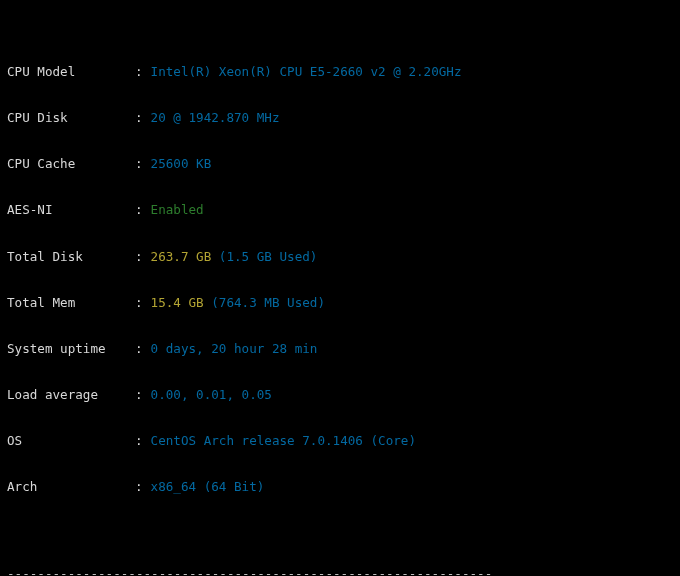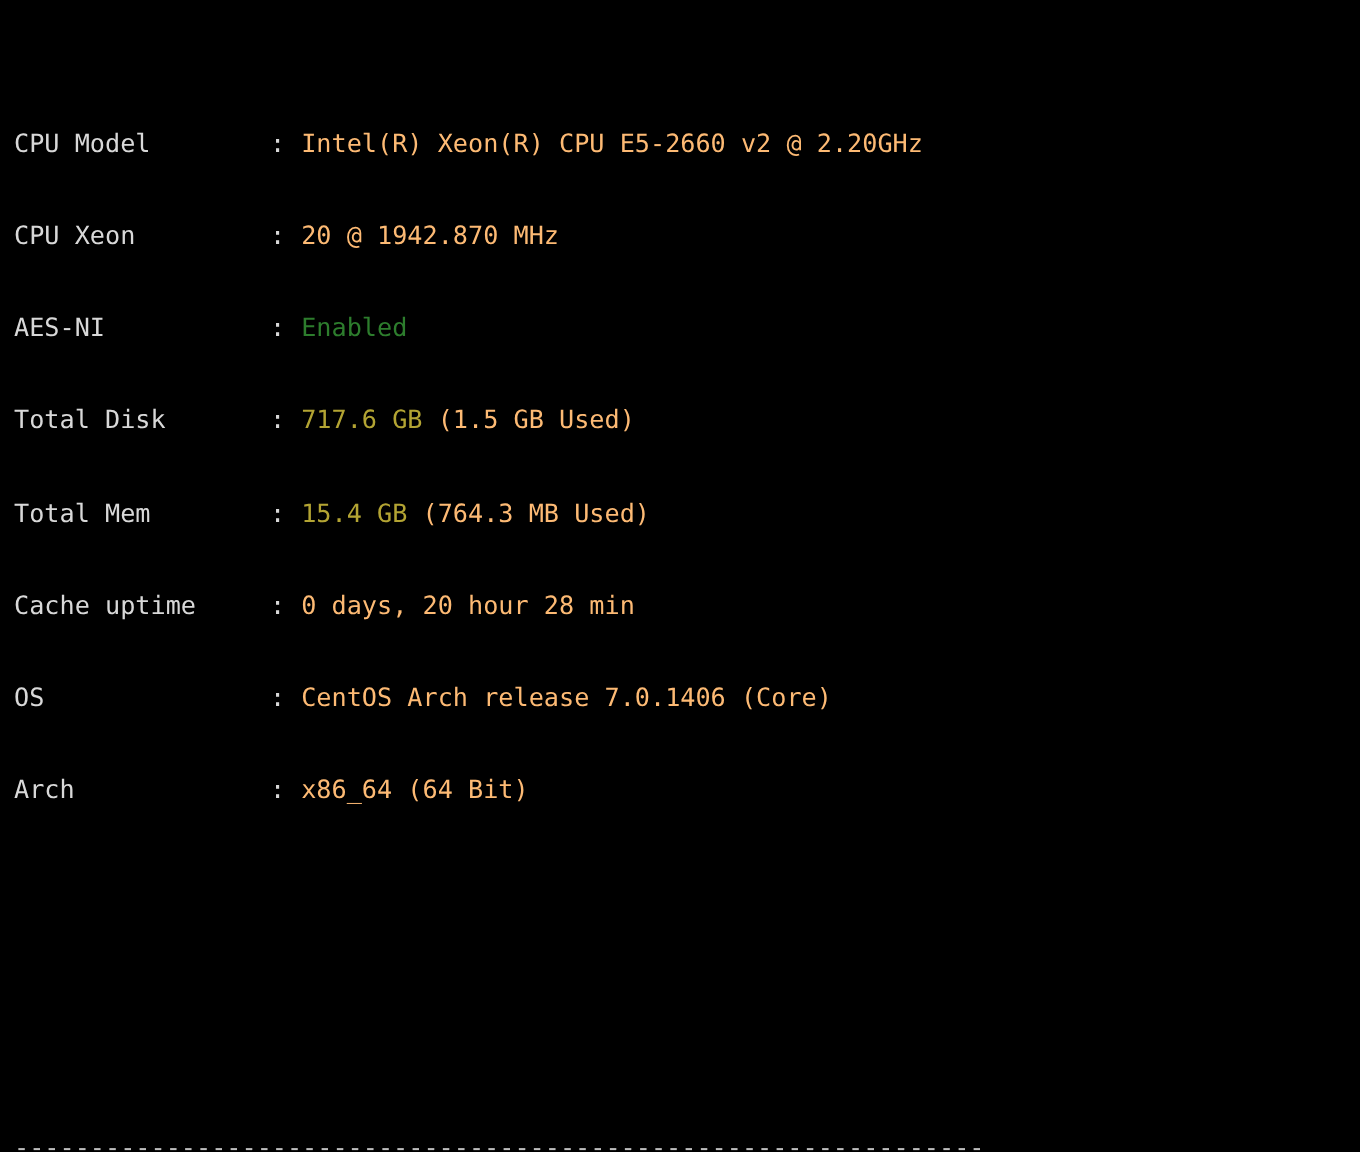--- a/index.html
+++ b/index.html
@@ -14,38 +14,40 @@
     font-size:12.6px;
     line-height:15.35px;
     color:#d8d8d8;
     white-space:pre;
   }
   .row{height:15.35px;white-space:pre;}
   .lbl{display:inline-block;width:128px;color:#d8d8d8;}
   .colon{color:#d8d8d8;}
   .v{padding-left:8px;}
   .v2{padding-left:0;}
-  .c-cyan{color:#fdba74;}
+  .c-cyan{color:#0369a1;}
   .c-green{color:#2d7d2d;}
   .c-yellow{color:#b3a433;}
   .sep{color:#bdbdbd;}
   .bottom-sep{position:absolute;left:7px;top:566px;}
 </style>
 </head>
 <body>
 
 <div class="term">
 
   
   <div class="row"><span class="lbl">CPU Model</span><span class="colon">:</span><span class="v c-cyan">Intel(R) Xeon(R) CPU E5-2660 v2 @ 2.20GHz</span><span class="v2 c-cyan"></span></div>
-  <div class="row"><span class="lbl">CPU Xeon</span><span class="colon">:</span><span class="v c-cyan">20 @ 1942.870 MHz</span><span class="v2 c-cyan"></span></div>
+  <div class="row"><span class="lbl">CPU Disk</span><span class="colon">:</span><span class="v c-cyan">20 @ 1942.870 MHz</span><span class="v2 c-cyan"></span></div>
+  <div class="row"><span class="lbl">CPU Cache</span><span class="colon">:</span><span class="v c-cyan">25600 KB</span><span class="v2 c-cyan"></span></div>
   <div class="row"><span class="lbl">AES-NI</span><span class="colon">:</span><span class="v c-green">Enabled</span><span class="v2 c-cyan"></span></div>
-  <div class="row"><span class="lbl">Total Disk</span><span class="colon">:</span><span class="v c-yellow">717.6 GB</span><span class="v2 c-cyan"> (1.5 GB Used)</span></div>
+  <div class="row"><span class="lbl">Total Disk</span><span class="colon">:</span><span class="v c-yellow">263.7 GB</span><span class="v2 c-cyan"> (1.5 GB Used)</span></div>
   <div class="row"><span class="lbl">Total Mem</span><span class="colon">:</span><span class="v c-yellow">15.4 GB</span><span class="v2 c-cyan"> (764.3 MB Used)</span></div>
-  <div class="row"><span class="lbl">Cache uptime</span><span class="colon">:</span><span class="v c-cyan">0 days, 20 hour 28 min</span><span class="v2 c-cyan"></span></div>
+  <div class="row"><span class="lbl">System uptime</span><span class="colon">:</span><span class="v c-cyan">0 days, 20 hour 28 min</span><span class="v2 c-cyan"></span></div>
+  <div class="row"><span class="lbl">Load average</span><span class="colon">:</span><span class="v c-cyan">0.00, 0.01, 0.05</span><span class="v2 c-cyan"></span></div>
   <div class="row"><span class="lbl">OS</span><span class="colon">:</span><span class="v c-cyan">CentOS Arch release 7.0.1406 (Core)</span><span class="v2 c-cyan"></span></div>
   <div class="row"><span class="lbl">Arch</span><span class="colon">:</span><span class="v c-cyan">x86_64 (64 Bit)</span><span class="v2 c-cyan"></span></div>
   
   
   
   
   
   
 
   

